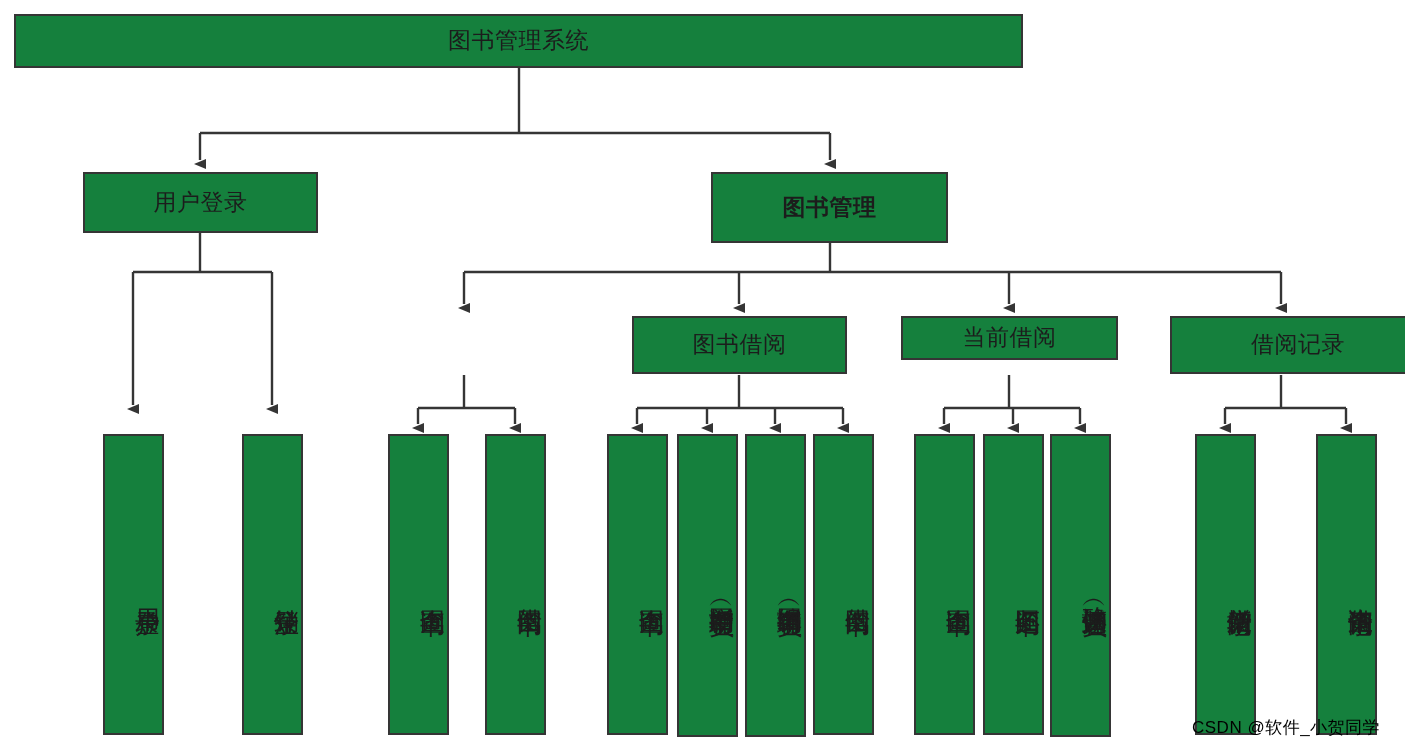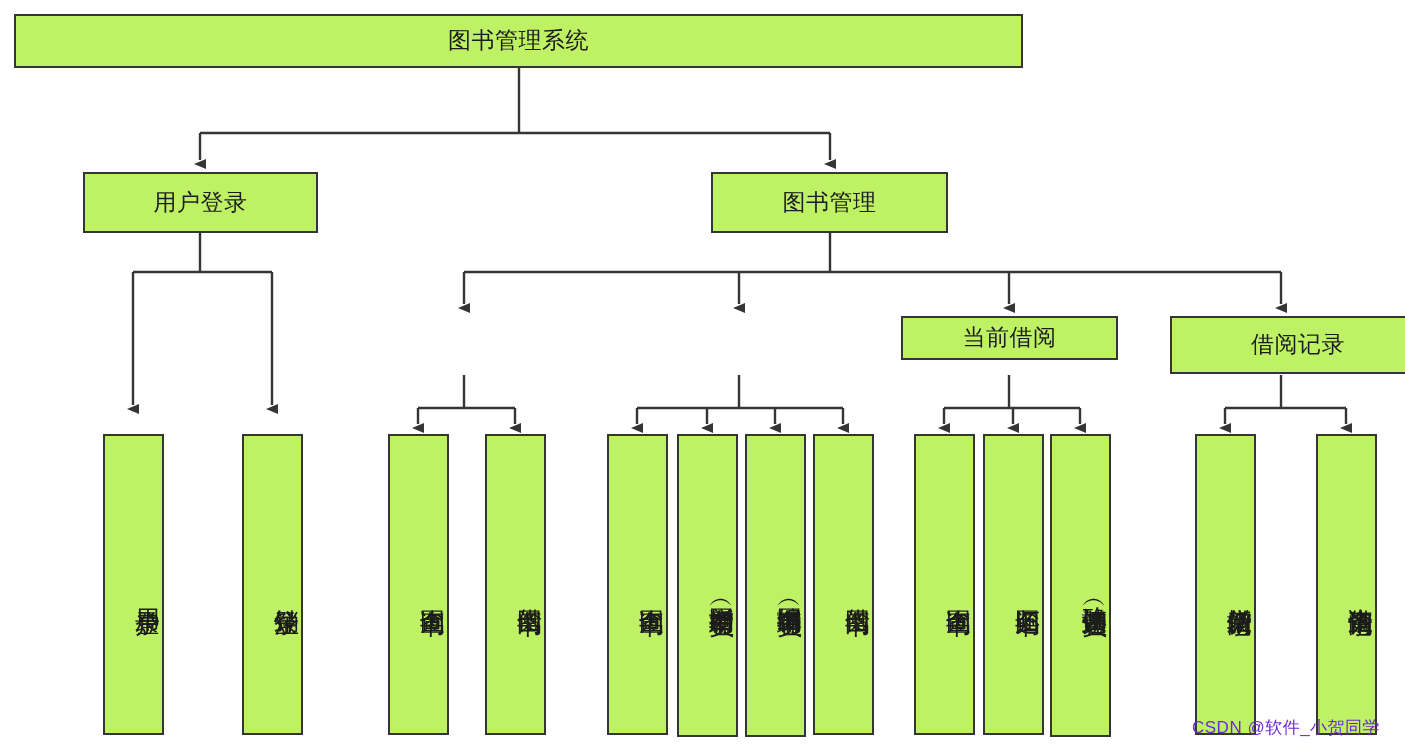--- a/index.html
+++ b/index.html
@@ -21,21 +21,21 @@
     position: absolute;
     left: 0;
     top: 0;
     width: 1405px;
     height: 747px;
     pointer-events: none;
   }
   .node {
     position: absolute;
     box-sizing: border-box;
-    background: #bef264;
+    background: #15803d;
     border: 2px solid #353535;
     display: flex;
     align-items: center;
     justify-content: center;
     color: #1c1c1c;
     line-height: 1.12;
     text-align: center;
   }
   .node.horiz {
     font-size: 23px;
@@ -50,21 +50,21 @@
     align-items: flex-start;
     justify-content: center;
   }
   .node .lbl {
     display: block;
     white-space: nowrap;
   }
   .watermark {
     position: absolute;
     font-size: 17px;
-    color: #6d28d9;
+    color: #000000;
     white-space: nowrap;
     letter-spacing: 0.5px;
   }
 </style>
 </head>
 <body>
 
 <div id="canvas">
 
   <svg class="edges" viewBox="0 0 1405 747">
@@ -118,24 +118,27 @@
     </g>
   </svg>
 
   <div class="node horiz" style="left:14px; top:14px; width:1009px; height:54px;">
     <span class="lbl">图书管理系统</span>
   </div>
 
   <div class="node horiz" style="left:83px; top:172px; width:235px; height:61px;">
     <span class="lbl">用户登录</span>
   </div>
-  <div class="node horiz" style="left:711px; top:172px; width:237px; height:61px;">
+  <div class="node horiz" style="left:711px; top:172px; width:237px; height:71px;font-weight:bold;">
     <span class="lbl">图书管理</span>
   </div>
 
+  <div class="node horiz" style="left:632px; top:316px; width:215px; height:58px;">
+    <span class="lbl">图书借阅</span>
+  </div>
   <div class="node horiz" style="left:901px; top:316px; width:217px; height:44px;">
     <span class="lbl">当前借阅</span>
   </div>
   <div class="node horiz" style="left:1170px; top:316px; width:256px; height:58px;">
     <span class="lbl">借阅记录</span>
   </div>
 
   <div class="node vert" style="left:103px; top:434px; width:61px; height:301px;">
     <span class="lbl">用户登录</span>
   </div>

